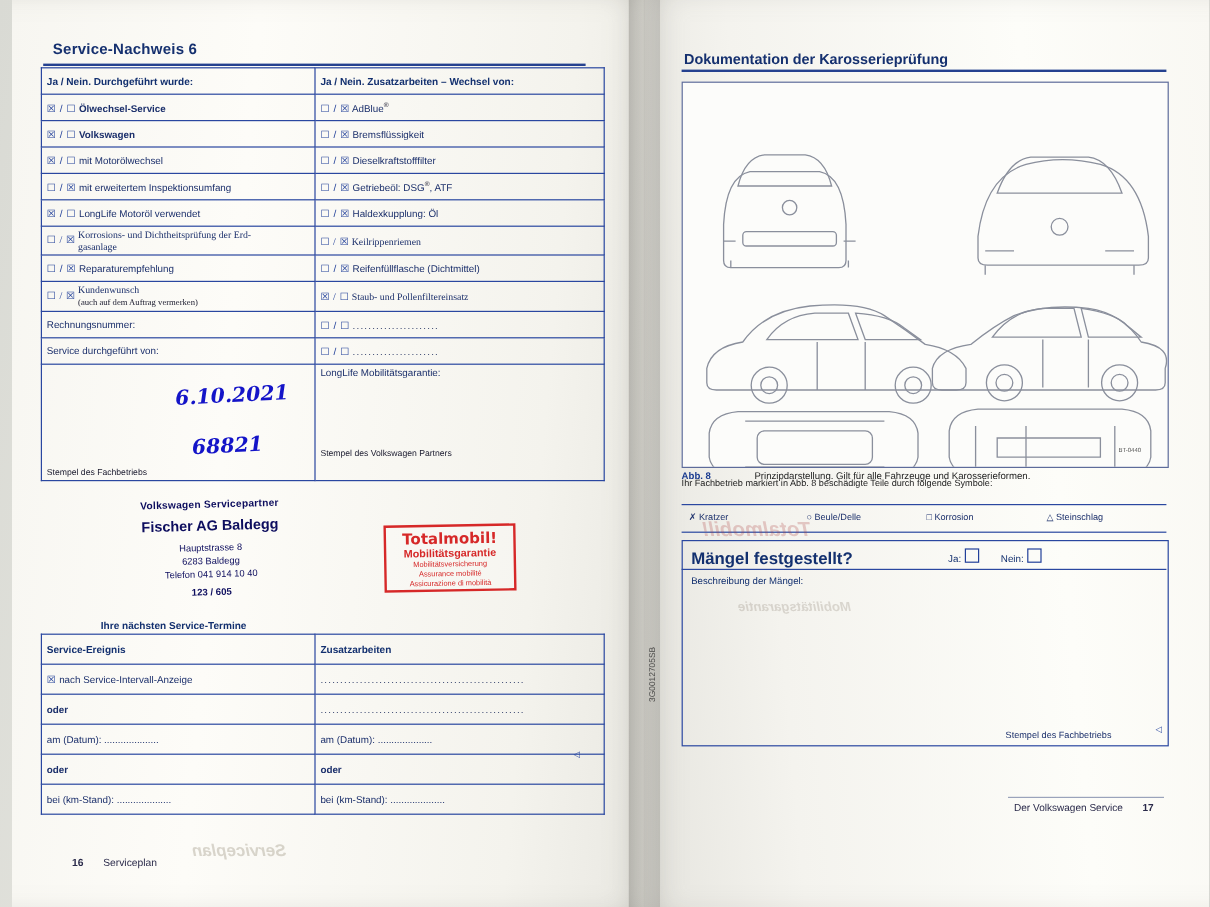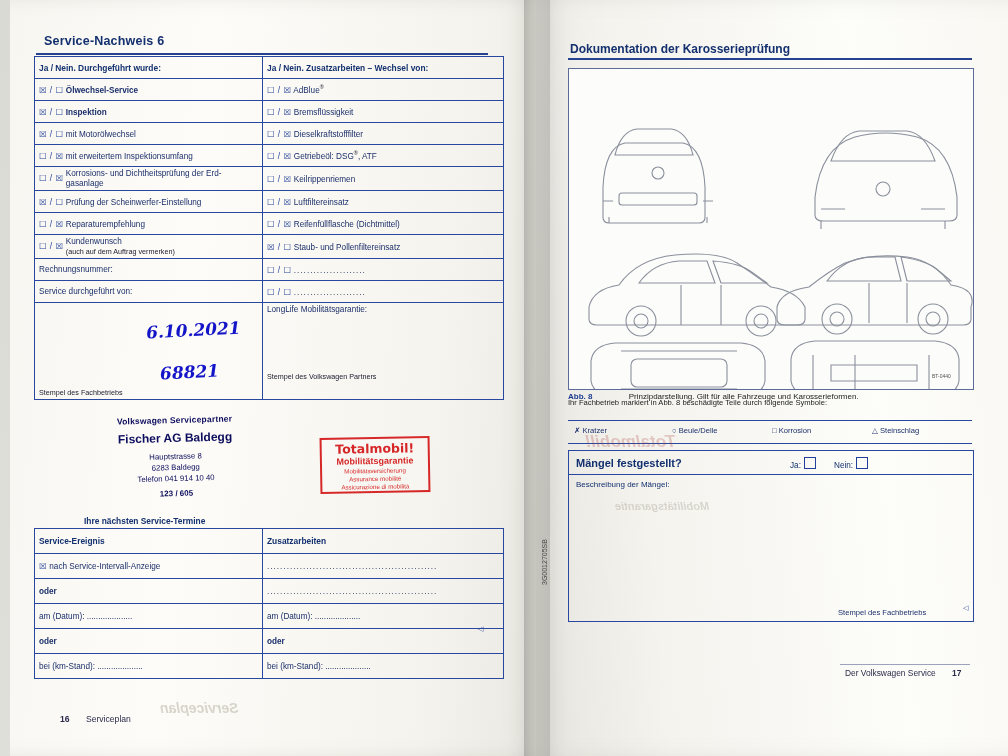--- a/index.html
+++ b/index.html
@@ -29,21 +29,21 @@
   table.grid td{border:1px solid #2a47a0;vertical-align:middle;padding:2px 4px;}
 
   #tbl-service{position:absolute;left:34px;top:56px;width:452px;font-size:8.2px;}
   #tbl-service td{height:17px;}
   .col-a{width:219px;}
   .col-b{width:232px;}
   .th{font-weight:bold;font-size:8.4px;color:#13306f;}
   .boxpair{white-space:nowrap;font-size:8.4px;color:#22409a;letter-spacing:.5px;}
   .lbl{font-size:8.2px;color:#1b2f6b;}
   .sm{font-size:7.2px;}
-  .tall td{height:24px;}
+  .tall td{height:24px;font-family:Liberation Serif, serif;}
 
   
   .hand{font-family:"DejaVu Serif", serif;color:#1414c8;font-style:italic;font-weight:bold;}
   #hand-date{position:absolute;left:146px;top:320px;font-size:17px;transform:rotate(-3deg);}
   #hand-km{position:absolute;left:160px;top:362px;font-size:17px;transform:rotate(-3deg);}
 
   
   #stamp{position:absolute;left:88px;top:415px;width:175px;text-align:center;
     color:#0d0d5e;transform:rotate(-1.5deg);}
   #stamp .s1{font-size:8.5px;font-weight:bold;letter-spacing:.2px;}
@@ -72,21 +72,21 @@
   #figbox{position:absolute;left:568px;top:68px;width:404px;height:320px;border:1px solid #5d6b9a;background:#fcfcfa;}
   #figcode{position:absolute;left:932px;top:373px;font-size:5px;color:#555;}
   #fig-cap{position:absolute;left:568px;top:392px;font-size:8px;color:#1b3c90;}
   #fig-cap b{font-weight:bold;}
   #fig-cap span.body{color:#222;}
   #markline{position:absolute;left:568px;top:398px;font-size:7.6px;color:#222;}
   #symrow{position:absolute;left:568px;top:420px;width:404px;height:22px;border-top:1px solid #2a47a0;border-bottom:1px solid #2a47a0;}
   .sym{position:absolute;top:5px;font-size:7.6px;color:#1b2f6b;}
   #defect-box{position:absolute;left:568px;top:450px;width:404px;height:170px;border:1px solid #2a47a0;}
   #defect-head{position:absolute;left:568px;top:450px;width:404px;height:24px;border-bottom:1px solid #2a47a0;}
-  #defect-head .q{position:absolute;left:8px;top:7px;font-size:11px;font-weight:bold;color:#13306f;}
+  #defect-head .q{position:absolute;left:8px;top:7px;font-size:14px;font-weight:bold;color:#13306f;}
   #defect-head .ja{position:absolute;left:222px;top:7px;font-size:8.2px;color:#13306f;}
   #defect-head .nein{position:absolute;left:266px;top:7px;font-size:8.2px;color:#13306f;}
   .chkbox{display:inline-block;width:10px;height:10px;border:1px solid #22409a;vertical-align:-1px;margin-left:3px;}
   #defect-desc{position:absolute;left:576px;top:480px;font-size:8px;color:#13306f;}
   #stempel-fach{position:absolute;left:838px;top:608px;font-size:7.6px;color:#1b2f6b;}
   #r-foot{position:absolute;left:845px;top:668px;font-size:8.4px;color:#2a2a4a;}
   #r-foot .pg{font-weight:bold;margin-left:14px;}
   #r-foot-rule{position:absolute;left:840px;top:664px;width:130px;height:1px;background:#9aa3bb;}
   #spine-code{position:absolute;left:541px;top:585px;font-size:7px;color:#444;
     transform:rotate(-90deg);transform-origin:left top;white-space:nowrap;}
@@ -125,21 +125,21 @@
       </td>
       <td>
         <span class="boxpair">☐ / ☒</span>
         <span class="lbl">AdBlue</span><sup style="font-size:5.5px">®</sup>
       </td>
     </tr>
 
     <tr>
       <td>
         <span class="boxpair">☒ / ☐</span>
-        <span class="lbl" style="font-weight:bold;">Inspektion</span>
+        <span class="lbl" style="font-weight:bold;">Volkswagen</span>
       </td>
       <td>
         <span class="boxpair">☐ / ☒</span>
         <span class="lbl">Bremsflüssigkeit</span>
       </td>
     </tr>
 
     <tr>
       <td>
         <span class="boxpair">☒ / ☐</span>
@@ -155,43 +155,43 @@
       <td>
         <span class="boxpair">☐ / ☒</span>
         <span class="lbl">mit erweitertem Inspektionsumfang</span>
       </td>
       <td>
         <span class="boxpair">☐ / ☒</span>
         <span class="lbl">Getriebeöl: DSG</span><sup style="font-size:5.5px">®</sup><span class="lbl">, ATF</span>
       </td>
     </tr>
 
+    <tr>
+      <td>
+        <span class="boxpair">☒ / ☐</span>
+        <span class="lbl">LongLife Motoröl verwendet</span>
+      </td>
+      <td>
+        <span class="boxpair">☐ / ☒</span>
+        <span class="lbl">Haldexkupplung: Öl</span>
+      </td>
+    </tr>
 
     <tr class="tall">
       <td>
         <span class="boxpair">☐ / ☒</span>
         <span class="lbl" style="display:inline-block;line-height:9.5px;width:178px;vertical-align:middle;">Korrosions- und Dichtheitsprüfung der Erd-
 gasanlage</span>
       </td>
       <td>
         <span class="boxpair">☐ / ☒</span>
         <span class="lbl">Keilrippenriemen</span>
       </td>
     </tr>
 
-    <tr>
-      <td>
-        <span class="boxpair">☒ / ☐</span>
-        <span class="lbl">Prüfung der Scheinwerfer-Einstellung</span>
-      </td>
-      <td>
-        <span class="boxpair">☐ / ☒</span>
-        <span class="lbl">Luftfiltereinsatz</span>
-      </td>
-    </tr>
 
     <tr>
       <td>
         <span class="boxpair">☐ / ☒</span>
         <span class="lbl">Reparaturempfehlung</span>
       </td>
       <td>
         <span class="boxpair">☐ / ☒</span>
         <span class="lbl">Reifenfüllflasche (Dichtmittel)</span>
       </td>

